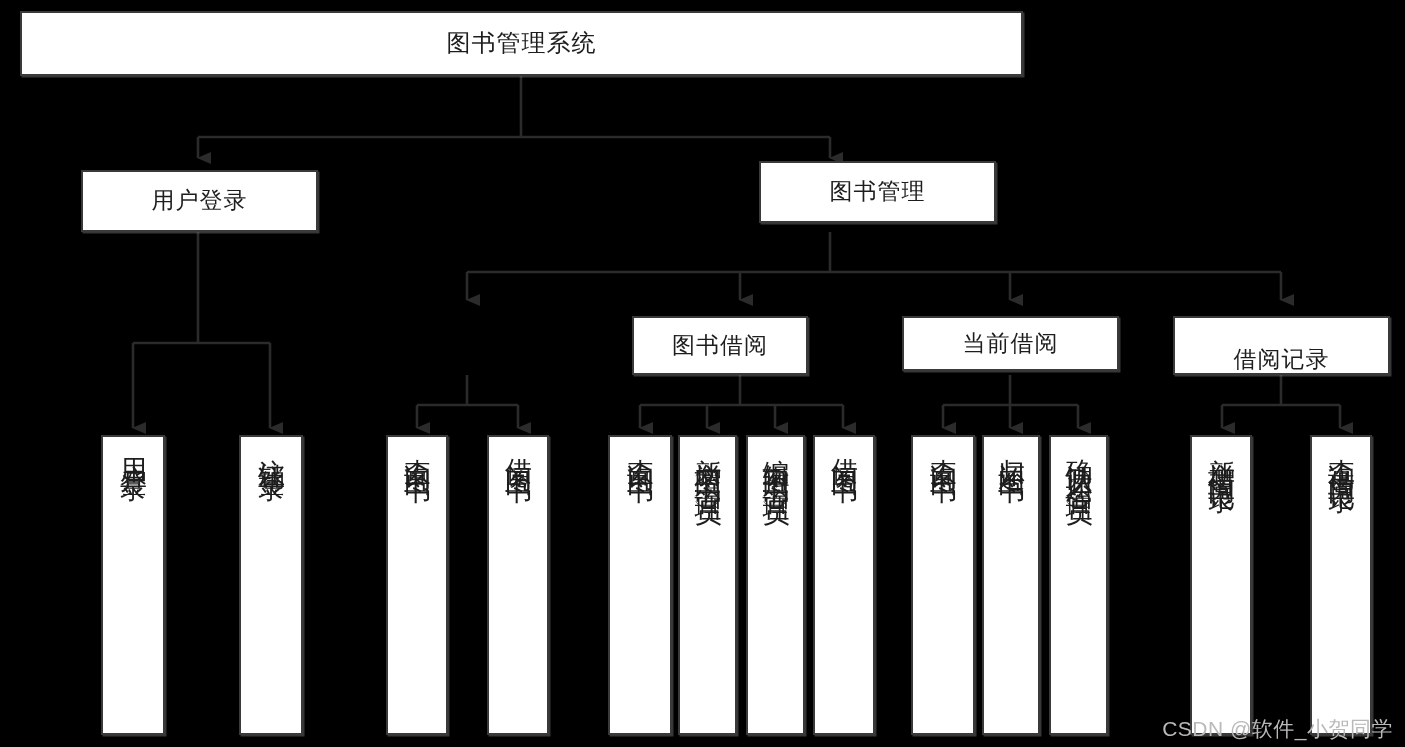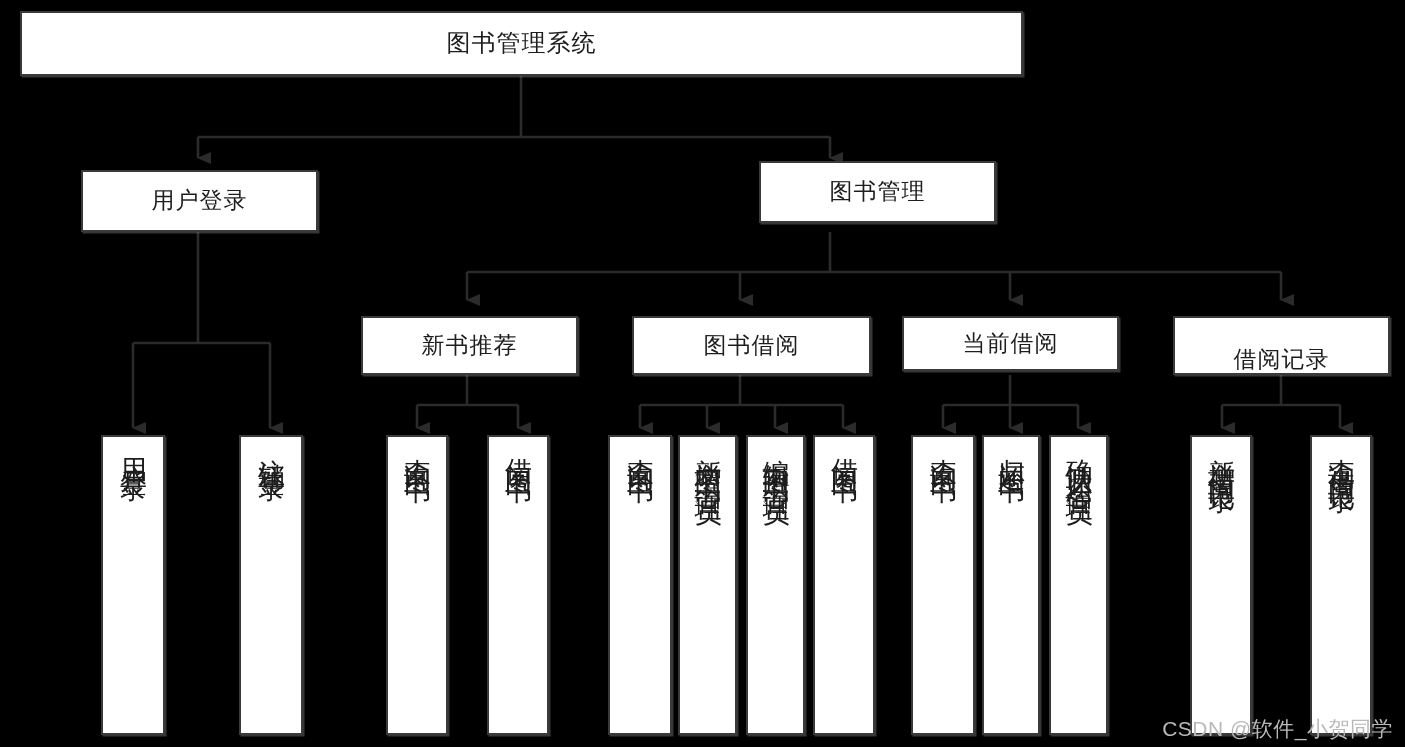--- a/index.html
+++ b/index.html
@@ -132,24 +132,21 @@
     <span class="label">图书管理系统</span>
   </div>
 
   <div class="node horiz" style="left:81px; top:170px; width:237px; height:62px;">
     <span class="label">用户登录</span>
   </div>
   <div class="node horiz" style="left:711px; top:161px; width:237px; height:62px;margin-left:48px;">
     <span class="label">图书管理</span>
   </div>
 
-  <div class="node horiz" style="left:361px; top:316px; width:217px; height:59px;">
-    <span class="label">新书推荐</span>
-  </div>
-  <div class="node horiz" style="left:632px; top:316px; width:239px; height:59px;">
+  <div class="node horiz" style="left:632px; top:316px; width:176px; height:59px;">
     <span class="label">图书借阅</span>
   </div>
   <div class="node horiz" style="left:902px; top:316px; width:217px; height:55px;">
     <span class="label">当前借阅</span>
   </div>
   <div class="node horiz" style="left:1173px; top:316px; width:217px; height:59px;align-items:flex-end;">
     <span class="label">借阅记录</span>
   </div>
 
   <div class="node vert" style="left:101px; top:435px; width:64px; height:300px;">

